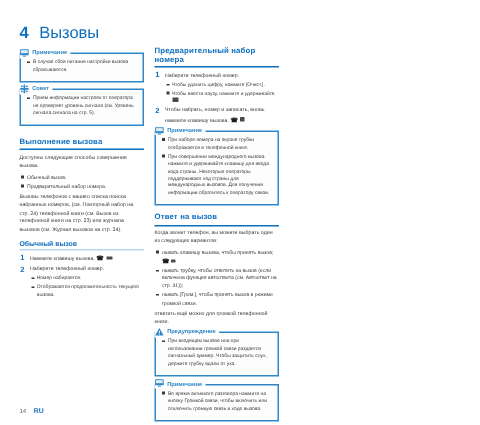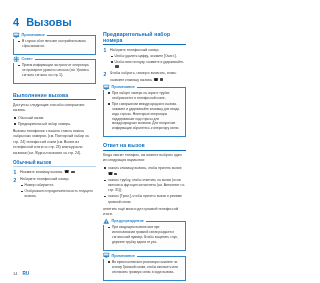--- a/index.html
+++ b/index.html
@@ -17,21 +17,21 @@
   }
   
   .title-row{
     position:absolute;left:13px;top:17px;
     display:flex;align-items:baseline;gap:7px;
   }
   .title-num{
     font-size:11px;font-weight:bold;color:#0f6fbf;line-height:1;
   }
   .title-text{
-    font-size:11px;font-weight:bold;color:#0f6fbf;line-height:1;
+    font-size:11px;font-weight:normal;color:#0f6fbf;line-height:1;
   }
   
   .col{
     position:absolute;top:31px;width:83px;
   }
   .col-left{left:13px;}
   .col-right{left:103px;}
 
   
   .sec-head{

